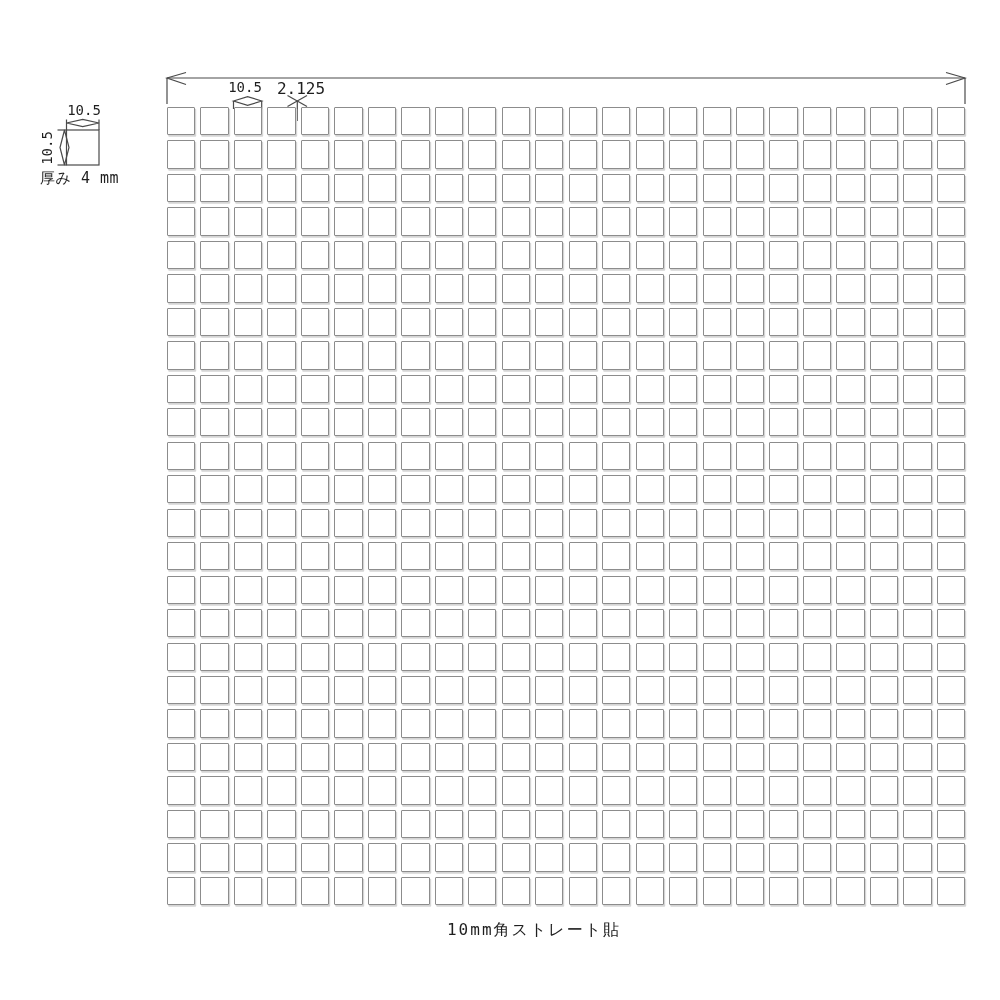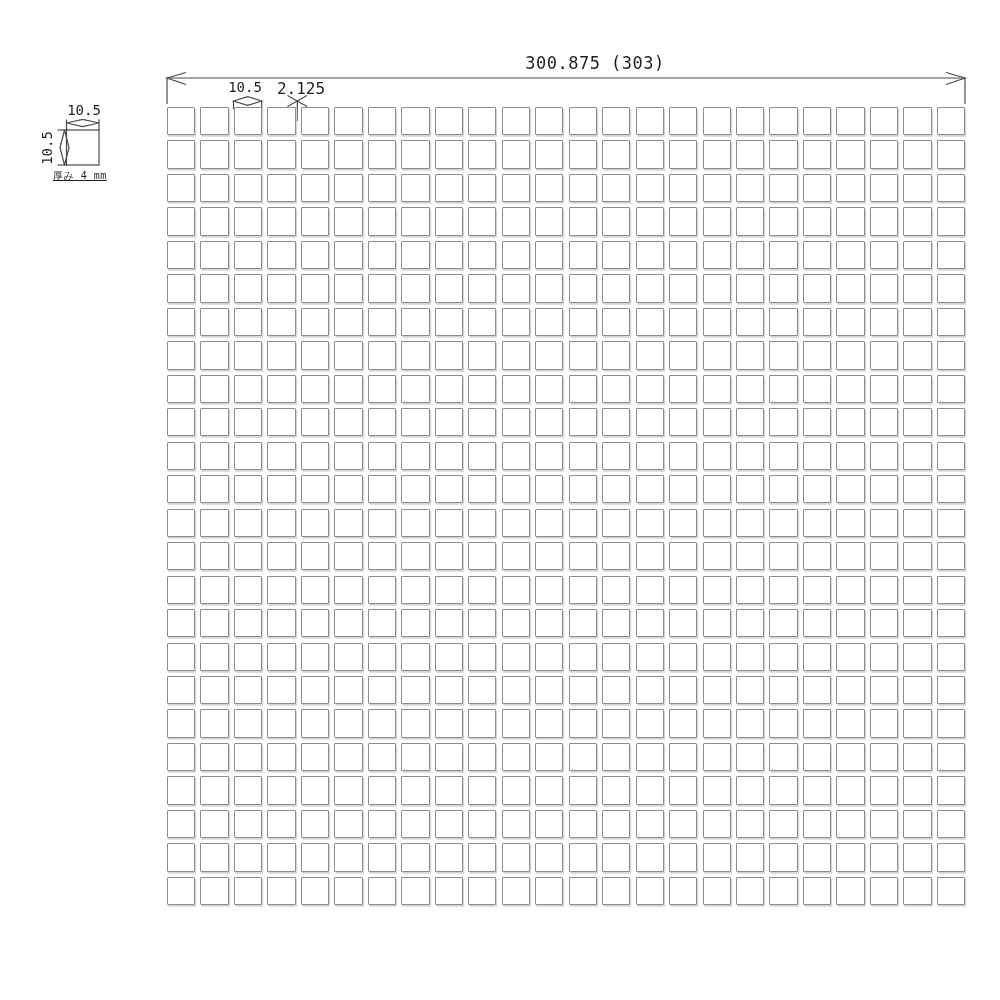--- a/index.html
+++ b/index.html
@@ -37,21 +37,21 @@
   .dim-overall{left:450px;top:54px;width:290px;font-size:17px;letter-spacing:0.5px;}
   .dim-tile{left:213px;top:80px;width:64px;font-size:14px;}
   .dim-joint{left:272px;top:80px;width:58px;font-size:16px;}
   .detail-w{left:59px;top:103px;width:50px;font-size:14px;}
   .detail-h{
     left:29px;top:129px;width:38px;height:38px;
     display:flex;align-items:center;justify-content:center;
     transform:rotate(-90deg);
     font-size:14px;
   }
-  .thickness{left:53px;top:170px;width:78px;font-size:10px;letter-spacing:0.5px;text-decoration:underline;}
+  .thickness{left:40px;top:170px;width:78px;font-size:15px;letter-spacing:0.5px;}
   .caption{left:367px;top:921px;width:334px;font-size:16px;letter-spacing:2px;}
 </style>
 </head>
 <body>
 
 <div class="canvas">
 
   <svg class="annot" viewBox="0 0 1000 1000">
 
     <g>
@@ -659,25 +659,25 @@
       <div class="tile"></div>
       <div class="tile"></div>
       <div class="tile"></div>
       <div class="tile"></div>
       <div class="tile"></div>
       <div class="tile"></div>
       <div class="tile"></div>
       <div class="tile"></div>
     </div>
 
-  <div class="lbl center dim-overall">300.875 (303)</div>
 
   <div class="lbl center dim-tile">10.5</div>
 
   <div class="lbl center dim-joint">2.125</div>
 
   <div class="lbl center detail-w">10.5</div>
 
   <div class="lbl detail-h">10.5</div>
 
   <div class="lbl thickness">厚み 4 mm</div>
 
+  <div class="lbl center caption">10mm角ストレート貼</div>
 </div>
 
 </body></html>

